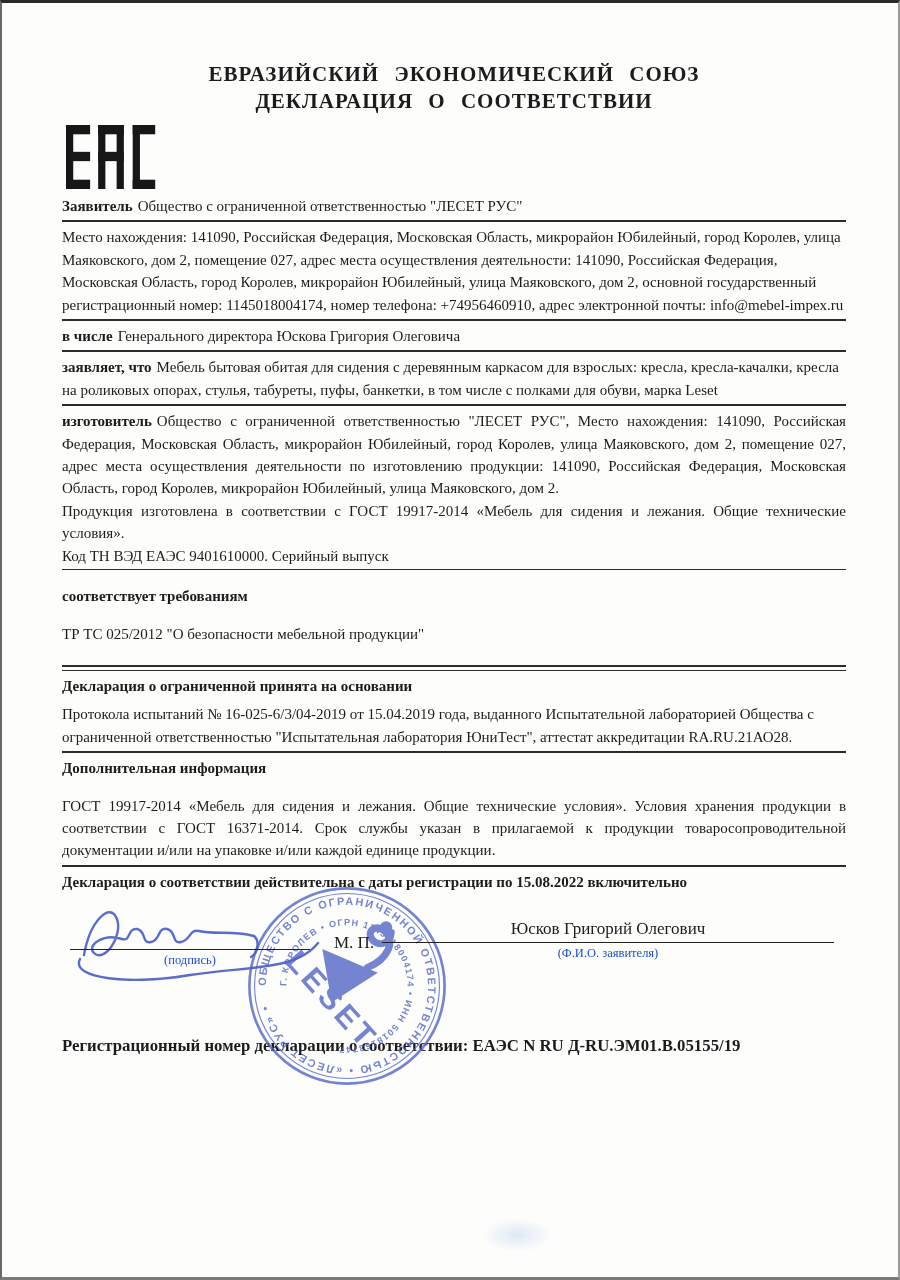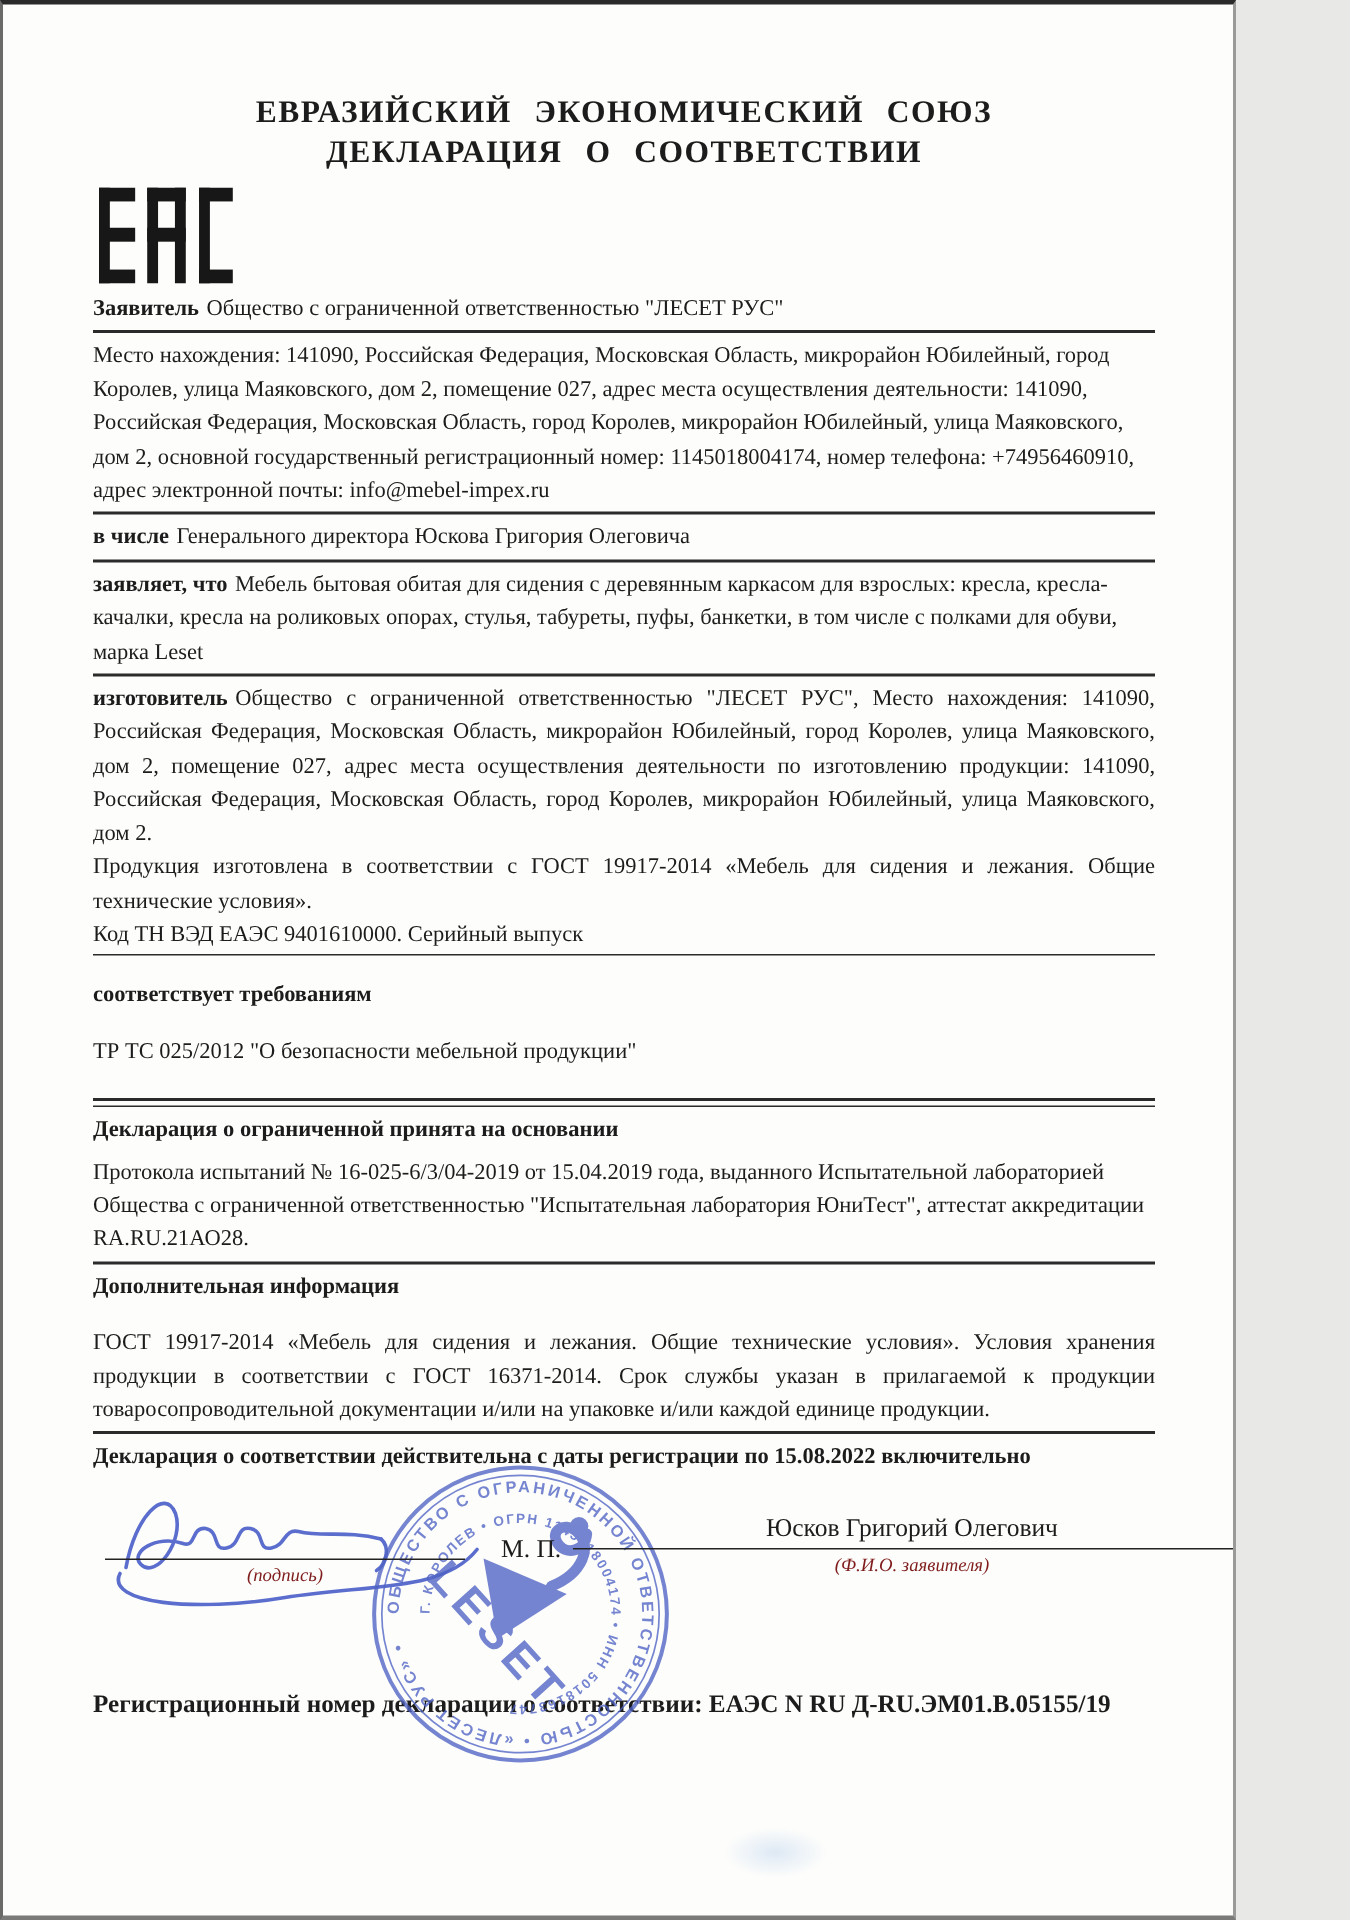--- a/index.html
+++ b/index.html
@@ -1,18 +1,18 @@
 <!DOCTYPE html>
 <html lang="ru"><head>
 <meta charset="utf-8">
 <style>
   html,body { margin:0; padding:0; background:#e8e8e6; }
   .page {
     position:relative;
-    width:824px; height:1280px;
+    width:900px; height:1280px;
     box-sizing:border-box;
     background:#fdfdfb;
     border-style:solid;
     border-color:#2a2a2a #9a9a98 #7a7a78 #6a6a68;
     border-width:3px 2px 3px 2px;
     font-family:"Liberation Serif","DejaVu Serif",serif;
     color:#1c1c1c;
     overflow:hidden;
   }
   .content { padding:58px 52px 0 60px; }
@@ -24,21 +24,21 @@
   .bold { font-weight:bold; }
   .rule { border-top:2px solid #2b2b2b; margin:3px 0 4px 0; }
   .rule-thin { border-top:1.6px solid #2b2b2b; margin:2px 0 3px 0; }
   .rule-double { height:3px; border-top:2px solid #2b2b2b; border-bottom:1.6px solid #2b2b2b; margin:4px 0; }
   .mt4 { margin-top:15px; } .mt6 { margin-top:6px; }
   .gap16 { height:16px; }
 
   .sig-area { position:relative; height:116px; margin-top:12px; }
   .sig-left { position:absolute; left:8px; top:44px; width:240px; }
   .sig-line { border-top:1.8px solid #222; }
-  .caption { text-align:center; font-size:12.5px; line-height:16px; padding-top:2px; color:#7f1d1d;font-style:italic; }
+  .caption { text-align:center; font-size:12.5px; line-height:16px; padding-top:2px; color:#1d4ed8; }
   .mp { position:absolute; left:272px; top:28px; font-size:17px; }
   .sig-right { position:absolute; left:320px; top:14px; width:452px; }
   .fio { text-align:center; font-size:17px; margin-bottom:3px; }
 
   .signature-svg { position:absolute; left:6px; top:-8px; pointer-events:none; }
   .stamp-svg { position:absolute; left:172px; top:-32px; pointer-events:none; }
 
   .reg-line { font-weight:bold; font-size:16.8px; margin-top:14px; }
   .smudge { position:absolute; left:480px; top:1215px; width:70px; height:34px;
             background:radial-gradient(ellipse at center, rgba(140,180,230,.28), rgba(140,180,230,0) 70%); }

